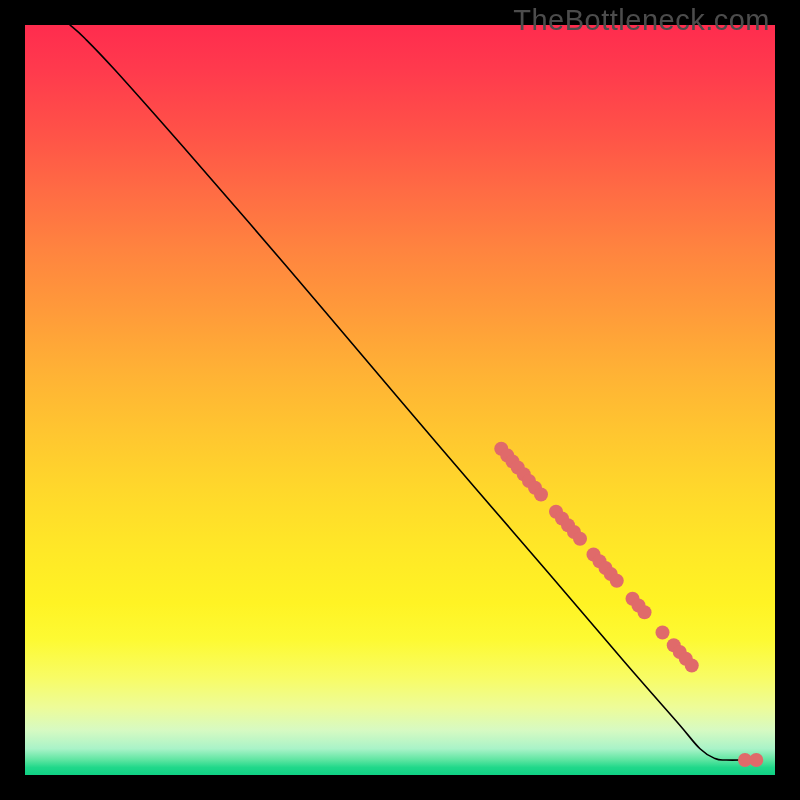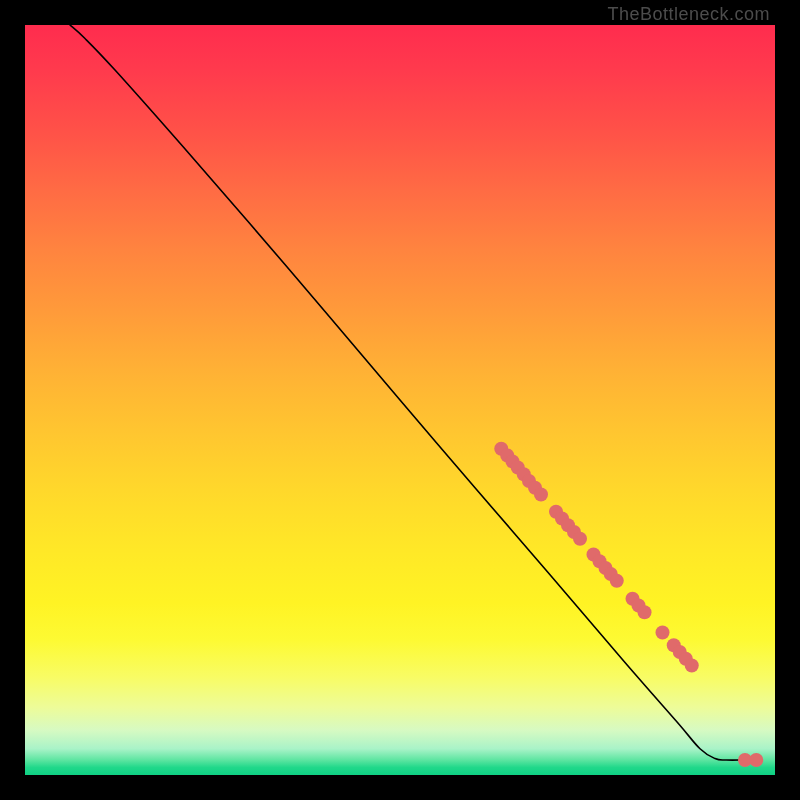--- a/index.html
+++ b/index.html
@@ -15,21 +15,21 @@
     position: relative;
     width: 800px;
     height: 800px;
     background: #000;
   }
   .watermark {
     position: absolute;
     top: 4px;
     right: 30px;
     color: #4c4c4c;
-    font-size: 18px;
+    font-size: 29px;
     font-weight: 400;
     letter-spacing: 0.5px;
     z-index: 5;
   }
   .plot-area-wrapper {
     position: absolute;
     left: 25px;
     top: 25px;
     width: 750px;
     height: 750px;

